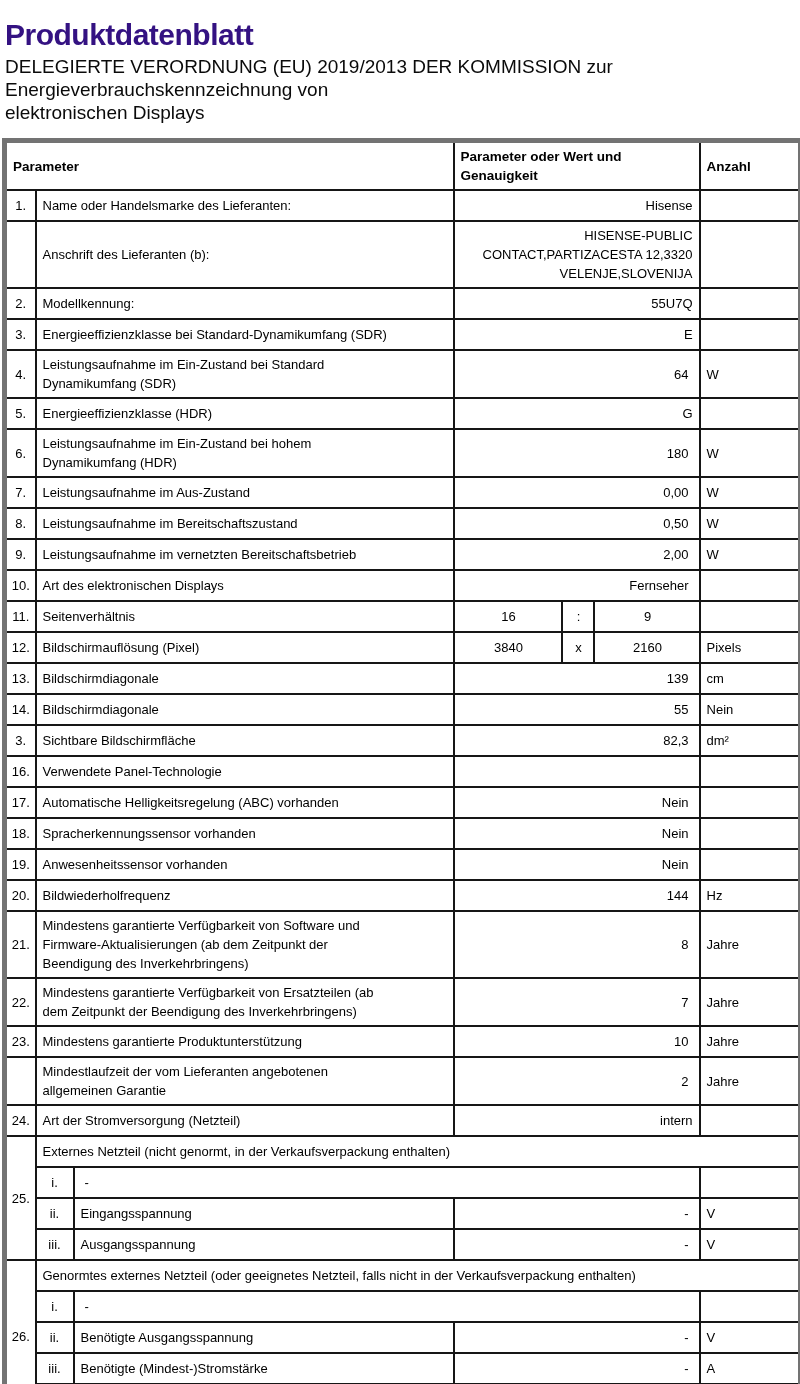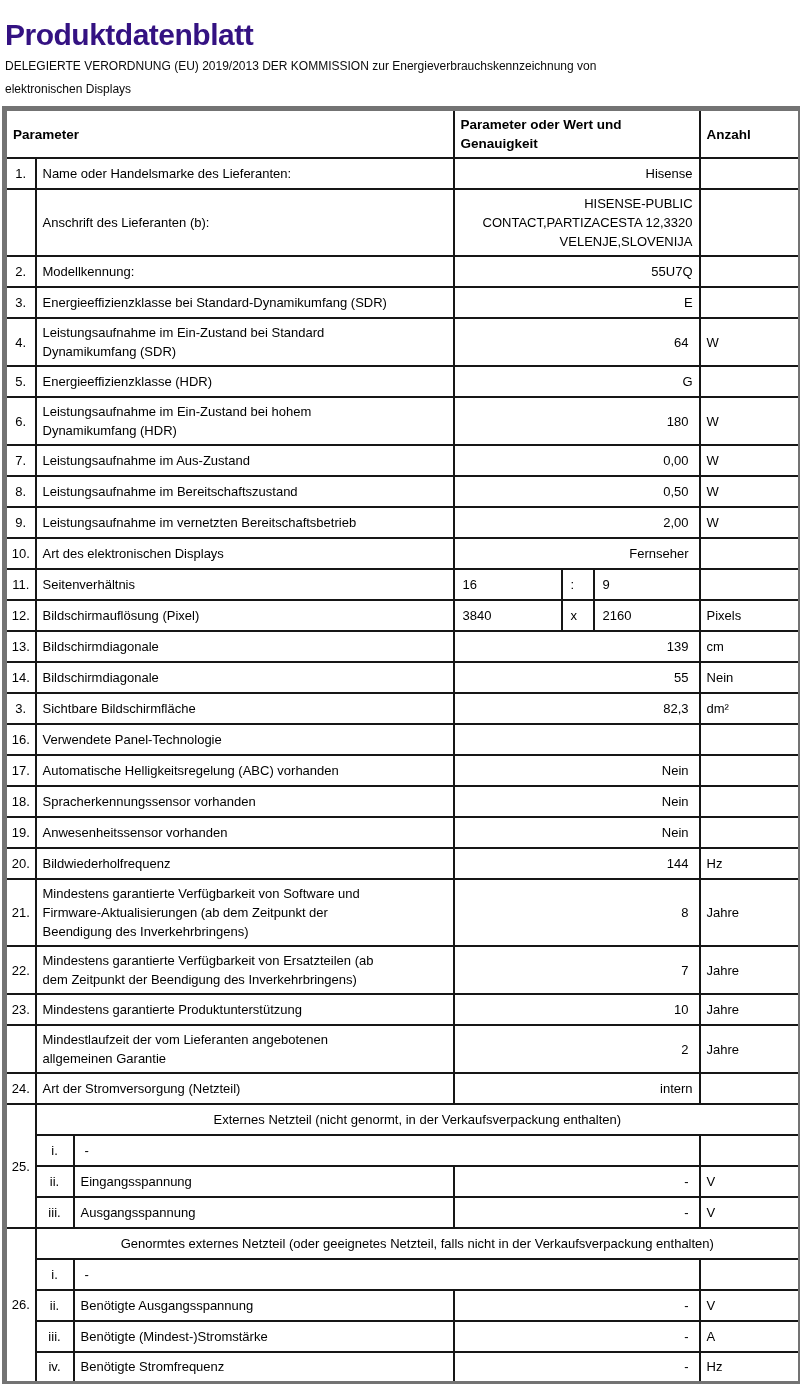--- a/index.html
+++ b/index.html
@@ -10,23 +10,23 @@
     -webkit-font-smoothing:antialiased;
   }
   .page { padding:2px 2px 6px 2px; }
   .title {
     font-size:30px;
     font-weight:bold;
     letter-spacing:-0.5px;
     margin:16px 0 3px 3px;
   }
   .subtitle {
-    font-size:12px;
+    font-size:19px;
     line-height:23px;
-    margin:0 0 5px 3px;
+    margin:0 0 14px 3px;
     white-space:pre-line;
     color:#0a0a0a;
   }
   table.sheet {
     border-collapse:collapse;
     width:796px;
     table-layout:fixed;
     border:5px solid #737373;
   }
   .sheet th, .sheet td {
@@ -43,23 +43,23 @@
   .sheet tbody tr { height:31px; }
   .sheet th {
     text-align:left;
     font-weight:bold;
     font-size:13.5px;
   }
   td.c-num { text-align:center; padding:4px 2px; vertical-align:middle; }
   td.c-subnum { text-align:center; padding:4px 2px; }
   td.c-val.r { text-align:right; padding-right:10px; }
   td.c-val.l { text-align:right; }
-  td.c-v1, td.c-sep, td.c-v2 { text-align:left;padding-left:8px; }
+  td.c-v1, td.c-sep, td.c-v2 { text-align:center;padding-left:8px; }
   td.c-unit { text-align:left; }
-  td.c-section { text-align:center;margin-top:45px; }
+  td.c-section { text-align:left;margin-top:45px; }
   td.c-subfull { text-align:left; padding-left:10px; }
 </style>
 </head>
 <body>
 
 <div class="page">
   <div class="title" style="color: rgb(52, 18, 130);">Produktdatenblatt</div>
   <div class="subtitle">DELEGIERTE VERORDNUNG (EU) 2019/2013 DER KOMMISSION zur Energieverbrauchskennzeichnung von
 elektronischen Displays</div>
 

